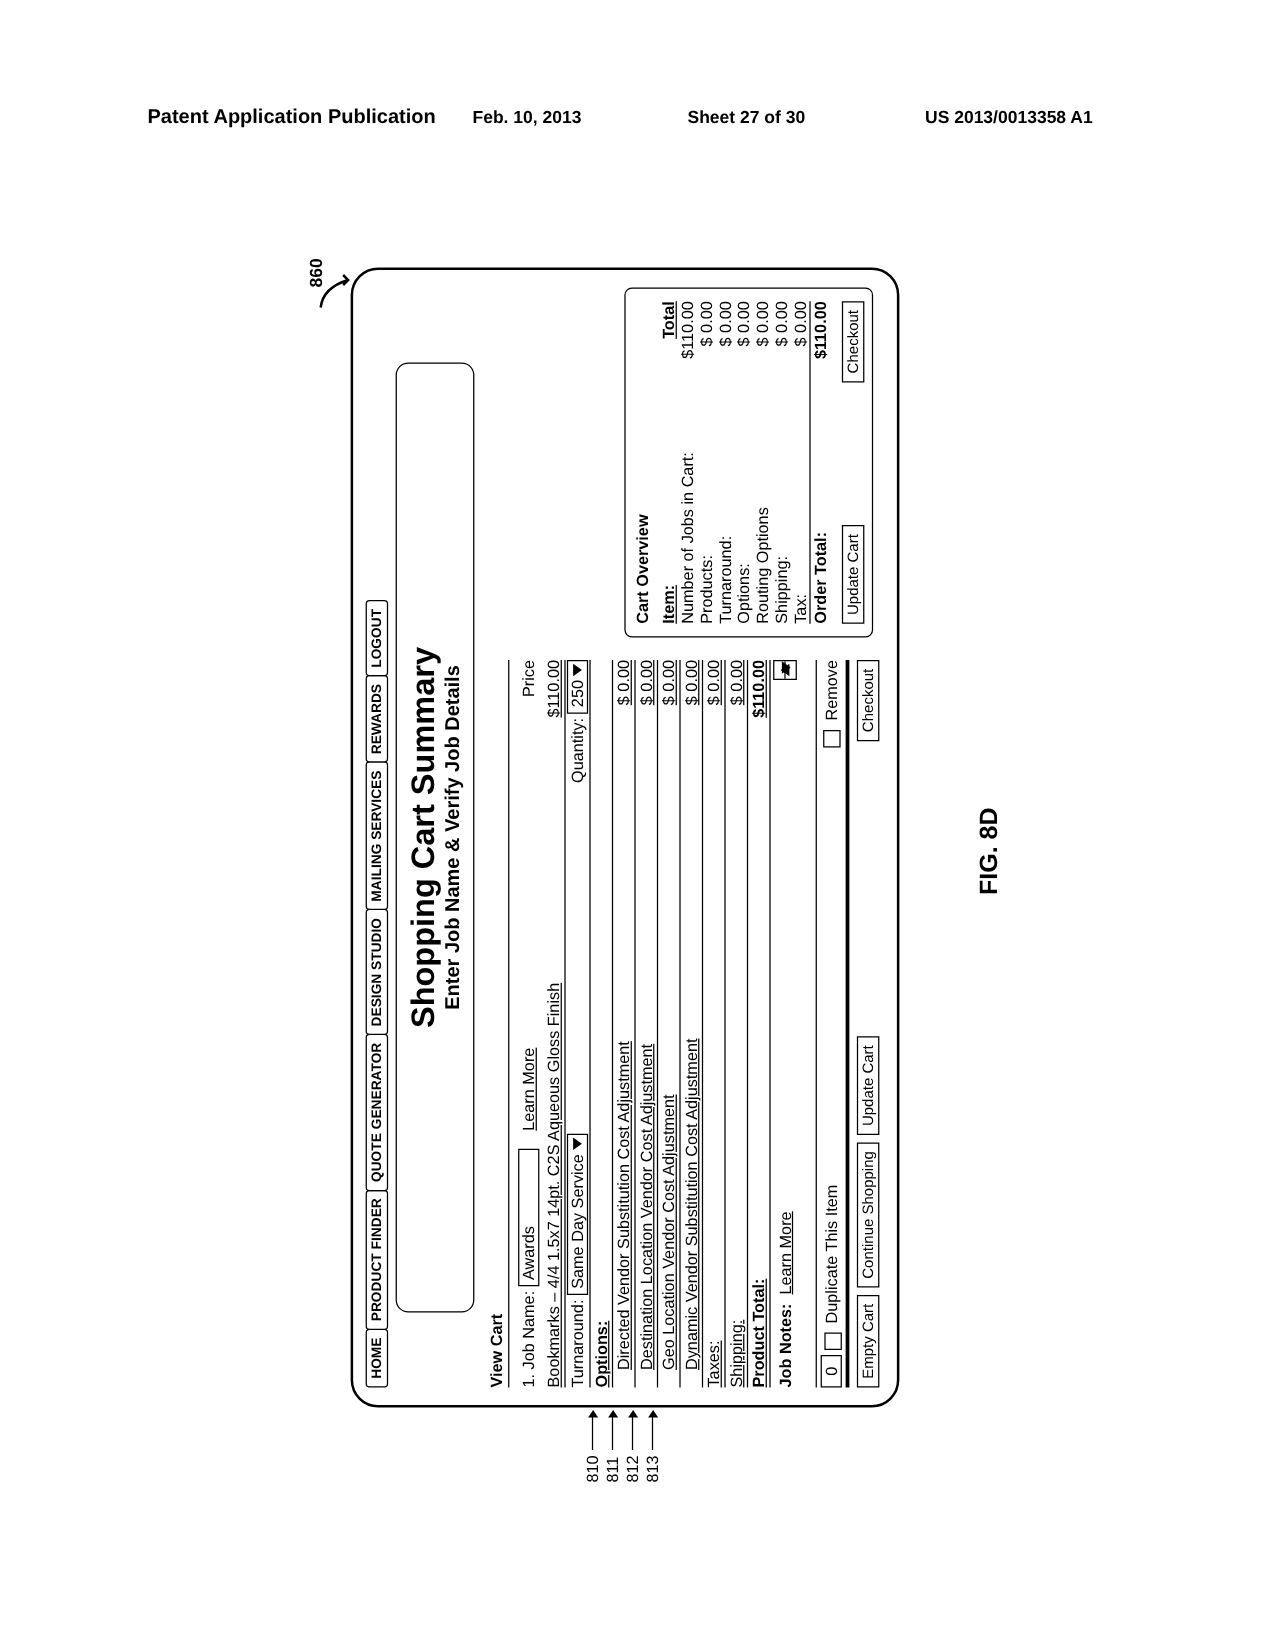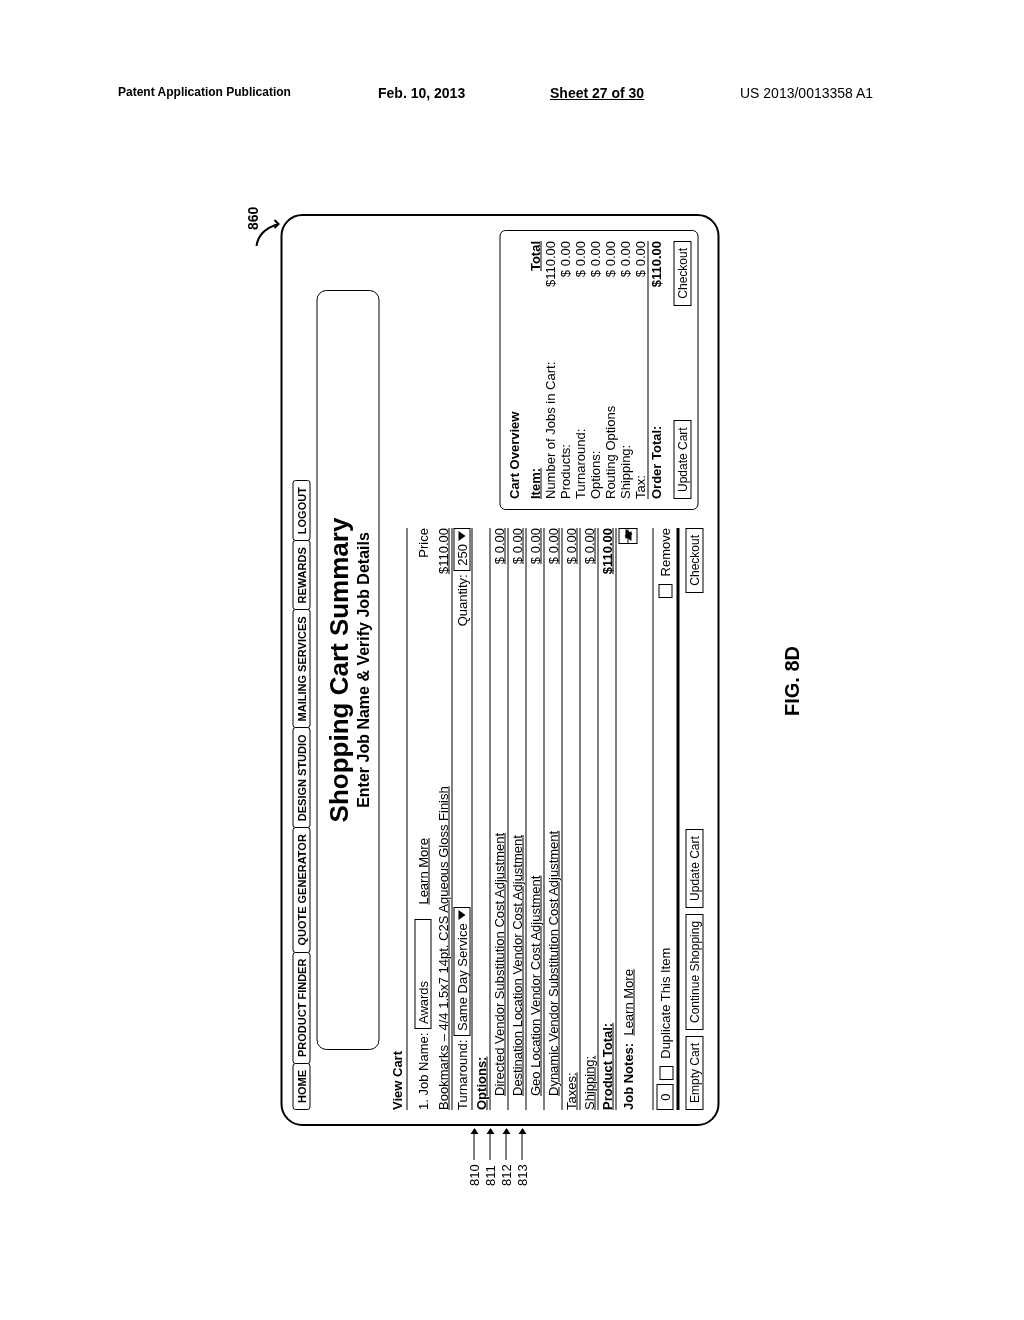--- a/index.html
+++ b/index.html
@@ -7,44 +7,43 @@
     font-family: Arial, Helvetica, sans-serif;
     background: #fff;
     width: 1024px;
     height: 1320px;
     position: relative;
   }
   .page-header {
     position: absolute;
     top: 85px;
     left: 118px;
-    font-size: 12px;
+    font-size: 16px;
     font-weight: bold;
   }
   .page-date {
     position: absolute;
     top: 85px;
     left: 378px;
     font-size: 14px;
     font-weight: bold;
   }
   .page-sheet {
     position: absolute;
     top: 85px;
     left: 550px;
     font-size: 14px;
     font-weight: bold;
-    text-decoration: underline;
   }
   .pubnum {
     position: absolute;
     top: 85px;
     left: 740px;
     font-size: 14px;
-    font-weight: normal;
+    font-weight: bold;
   }
   .rotated-wrap {
     position: absolute;
     top: 670px;
     left: 500px;
     transform: translate(-50%,-50%) rotate(-90deg);
     transform-origin: center center;
   }
   .screen {
     border: 2px solid #000;

